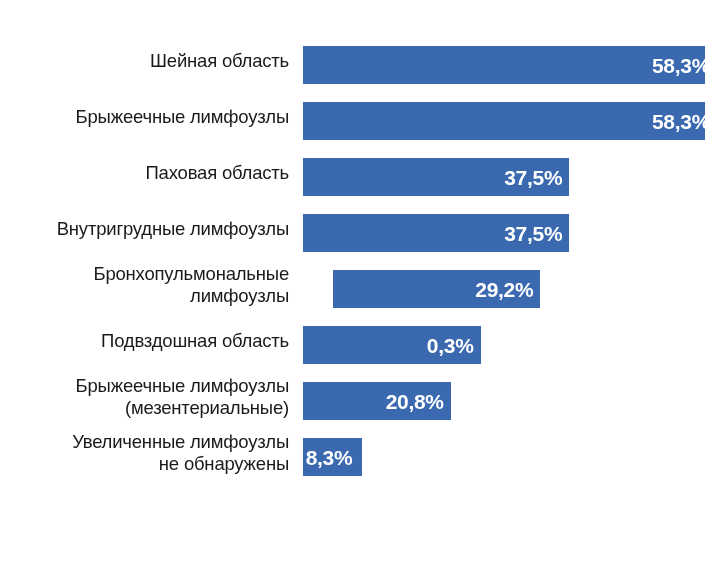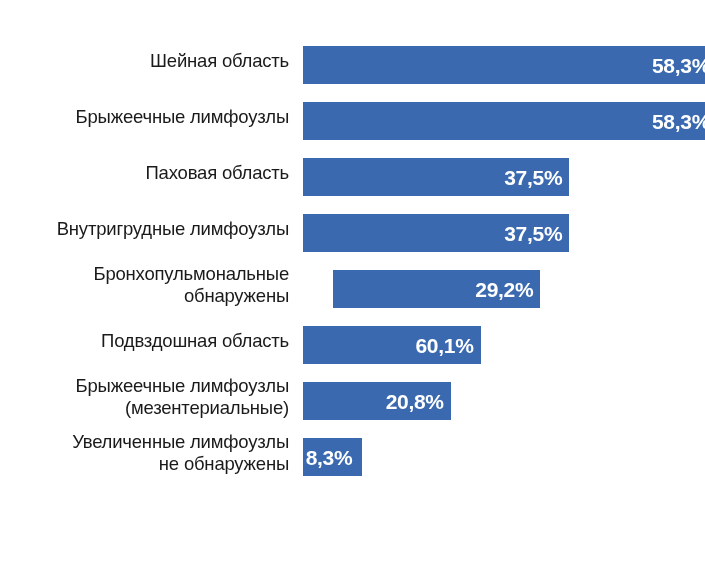--- a/index.html
+++ b/index.html
@@ -111,33 +111,33 @@
     <div class="cat-label">Внутригрудные лимфоузлы</div>
     <div class="bar-track">
       <div class="bar" style="width: 64.32%;">
         <span class="bar-value">37,5%</span>
       </div>
     </div>
   </div>
 
   <div class="bar-row">
     <div class="cat-label">Бронхопульмональные
-обнаружены</div>
+лимфоузлы</div>
     <div class="bar-track">
       <div class="bar" style="width: 50.09%; margin-left: 30px;">
         <span class="bar-value">29,2%</span>
       </div>
     </div>
   </div>
 
   <div class="bar-row">
     <div class="cat-label">Подвздошная область</div>
     <div class="bar-track">
       <div class="bar" style="width: 42.88%;">
-        <span class="bar-value">60,1%</span>
+        <span class="bar-value">0,3%</span>
       </div>
     </div>
   </div>
 
   <div class="bar-row">
     <div class="cat-label">Брыжеечные лимфоузлы
 (мезентериальные)</div>
     <div class="bar-track">
       <div class="bar" style="width: 35.68%; justify-content: flex-end;">
         <span class="bar-value">20,8%</span>

